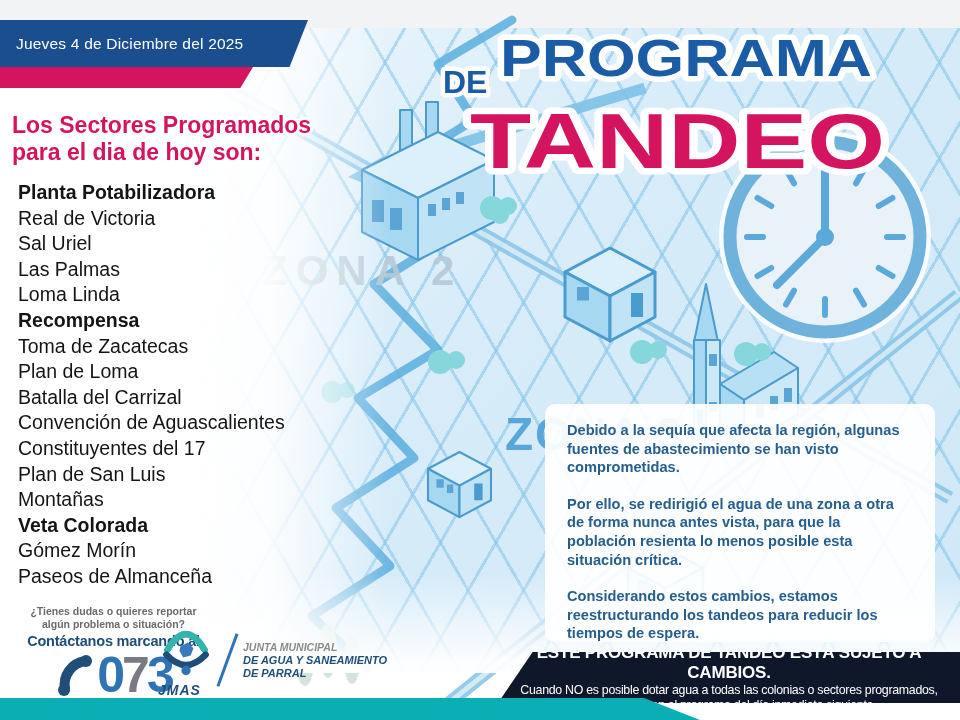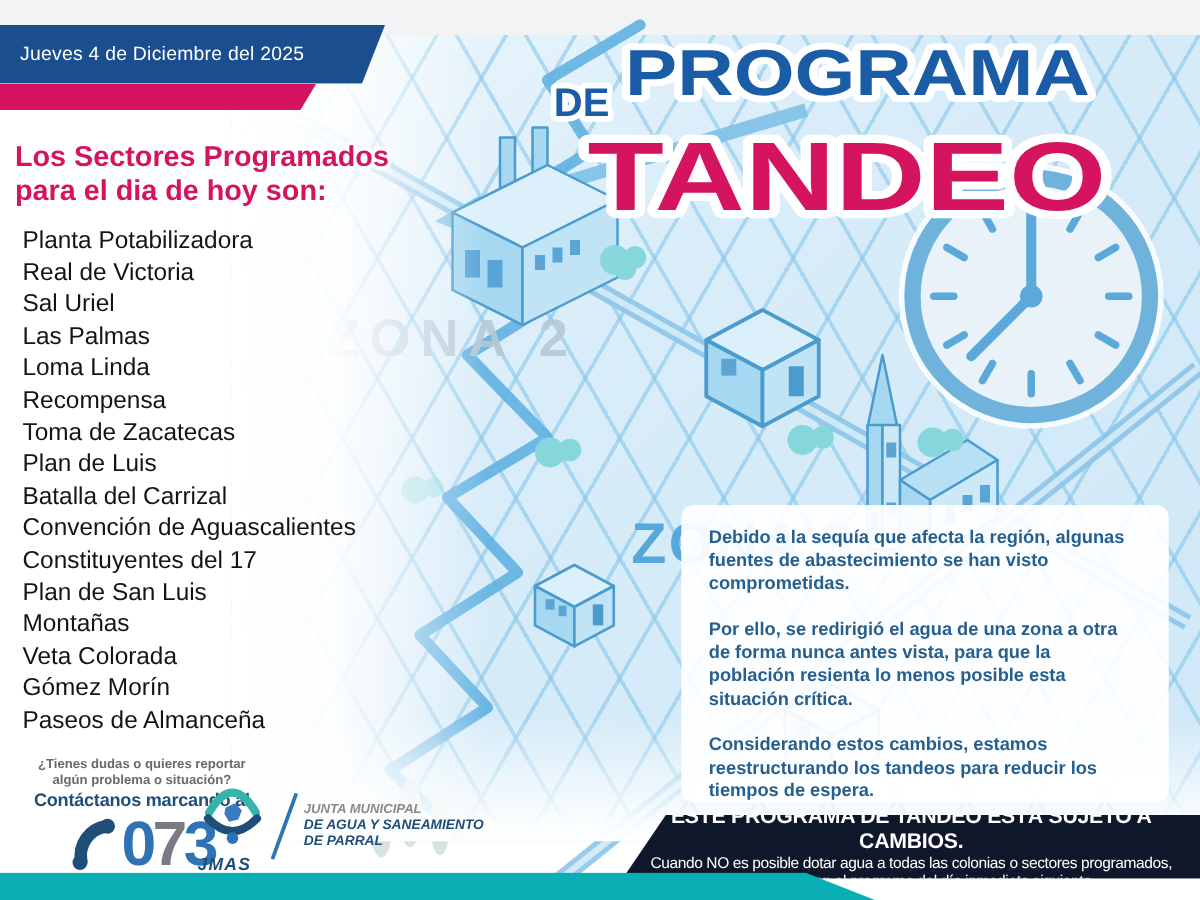--- a/index.html
+++ b/index.html
@@ -30,21 +30,21 @@
 
   
   .heading{position:absolute;left:12px;top:112px;color:#d4145f;font-size:23px;font-weight:800;
        line-height:27px;
        text-shadow:-3px 0 0 #fff,3px 0 0 #fff,0 -3px 0 #fff,0 3px 0 #fff,
                    -2px -2px 0 #fff,2px 2px 0 #fff,-2px 2px 0 #fff,2px -2px 0 #fff,0 0 6px #fff;}
 
   
   .sectors{position:absolute;left:18px;top:180px;margin:0;padding:0;list-style:none;
        font-size:19.5px;line-height:25.6px;color:#141414;}
-  .sectors li.bold{font-weight:normal;}
+  .sectors li.bold{font-weight:bold;}
 
   
   .notice-box{position:absolute;left:545px;top:404px;width:390px;height:238px;box-sizing:border-box;
        background:rgba(255,255,255,.93);border-radius:10px;padding:17px 22px;
        color:#265e8d;font-size:14.6px;font-weight:700;line-height:18.6px;}
   .notice-box p{margin:0 0 18px 0;}
   .notice-box p:last-child{margin-bottom:0;}
 
   
   .contact{position:absolute;left:6px;top:605px;width:215px;text-align:center;}
@@ -216,21 +216,21 @@
   </div>
 
   <ul class="sectors">
     <li class="bold">Planta Potabilizadora</li>
     <li>Real de Victoria</li>
     <li>Sal Uriel</li>
     <li>Las Palmas</li>
     <li>Loma Linda</li>
     <li class="bold">Recompensa</li>
     <li>Toma de Zacatecas</li>
-    <li>Plan de Luis</li>
+    <li>Plan de Loma</li>
     <li>Batalla del Carrizal</li>
     <li>Convención de Aguascalientes</li>
     <li>Constituyentes del 17</li>
     <li>Plan de San Luis</li>
     <li>Montañas</li>
     <li class="bold">Veta Colorada</li>
     <li>Gómez Morín</li>
     <li>Paseos de Almanceña</li>
   </ul>
 

